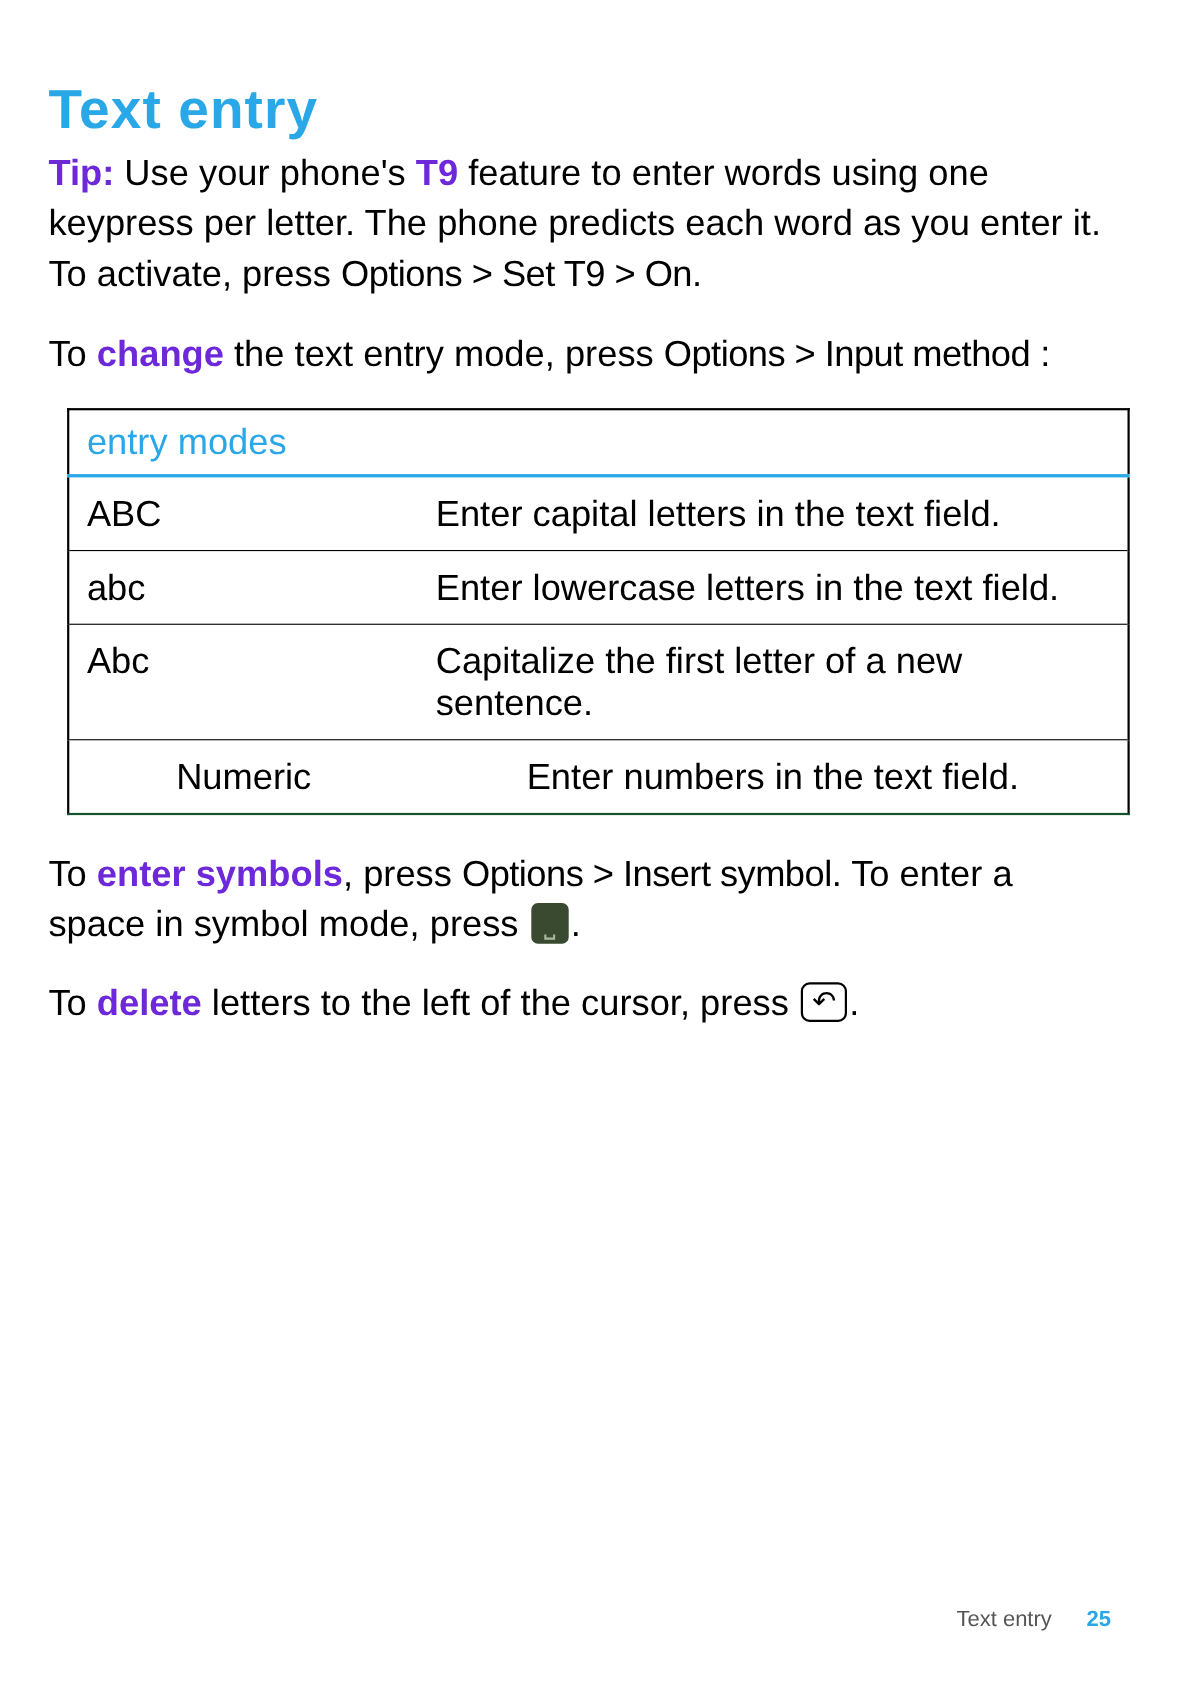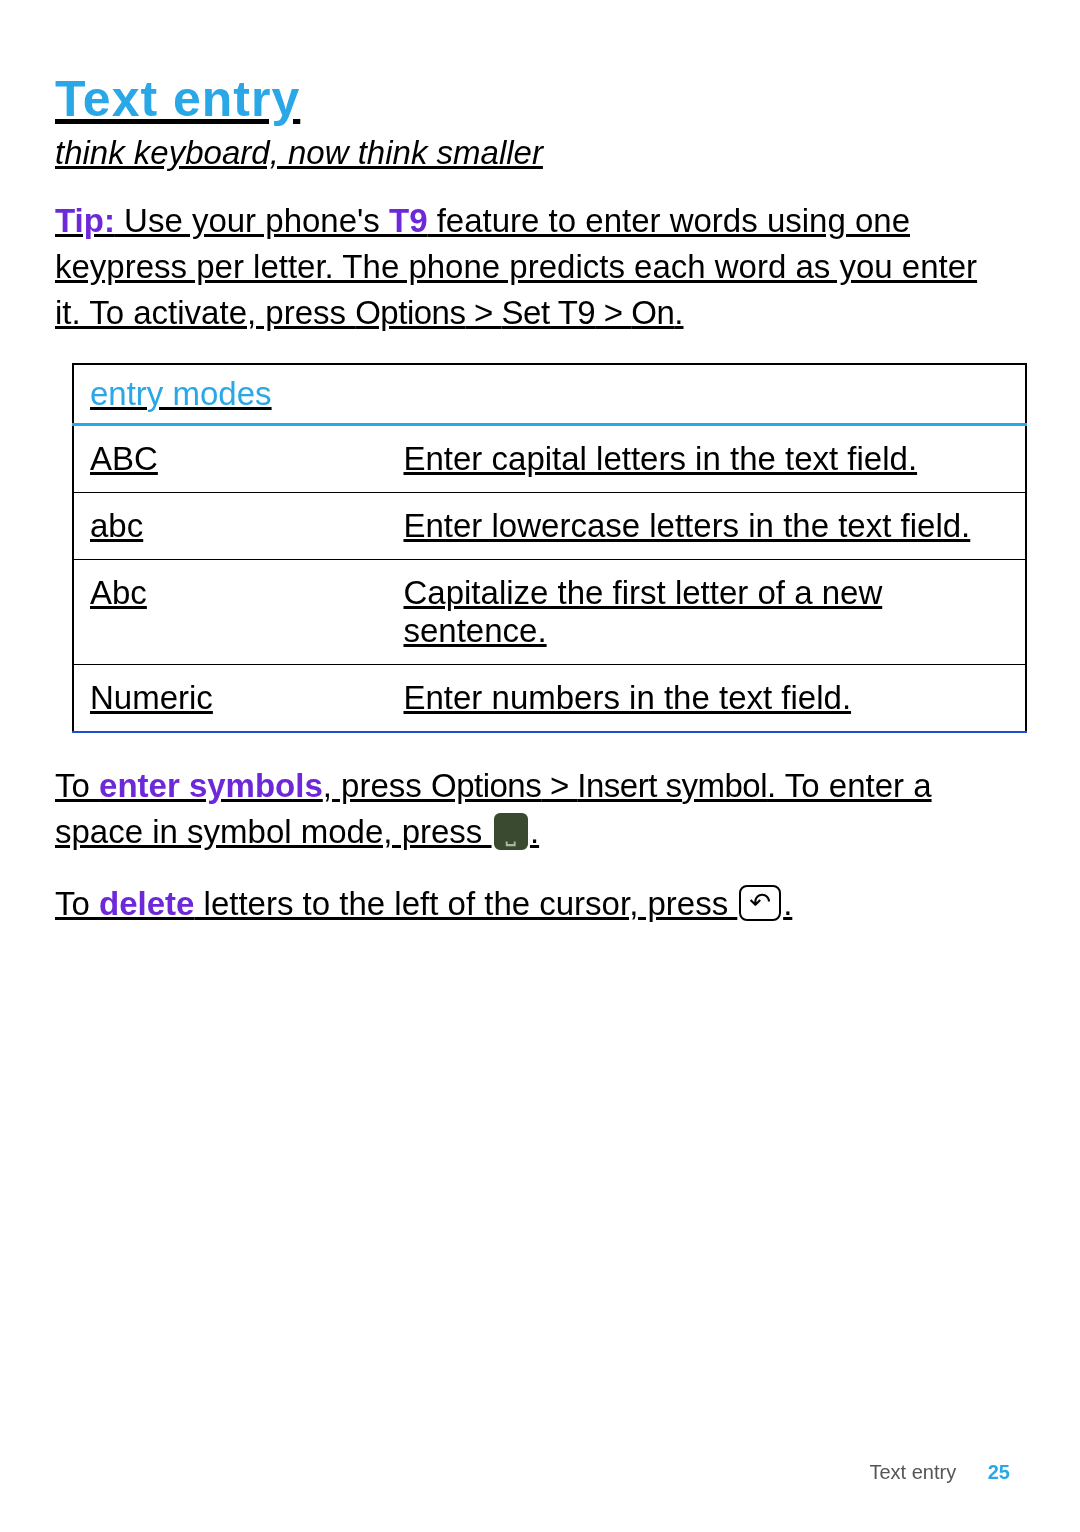--- a/index.html
+++ b/index.html
@@ -6,23 +6,22 @@
     margin: 0;
     padding: 0;
     background: #ffffff;
     font-family: Arial, Helvetica, sans-serif;
     color: #000;
   }
   .page {
     width: 1080px;
     height: 1532px;
     box-sizing: border-box;
-    padding: 70px 70px 40px 55px;
+    padding: 70px 70px 40px 44px;
     position: relative;
-    text-decoration: underline;
   }
   h1.heading {
     color: #2aa7e6;
     font-size: 50px;
     font-weight: bold;
     letter-spacing: 1px;
     margin: 0 0 6px 0;
   }
   .tagline {
     font-style: italic;
@@ -58,21 +57,22 @@
     border-bottom: 3px solid #2aa7e6;
   }
   table.modes td {
     border-left: 2px solid #000;
     border-right: 2px solid #000;
     border-bottom: 1px solid #000;
     padding: 14px 16px;
     vertical-align: top;
   }
   table.modes tr:last-child td {
-    border-bottom: 2px solid #1d4ed8;
+    border-bottom: 2px solid #14532d;
+    text-align: center;
   }
   table.modes td.mode-col {
     width: 33%;
     border-right: none;
   }
   table.modes td.desc-col {
     border-left: none;
   }
   .key {
     display: inline-block;
@@ -105,27 +105,29 @@
     color: #2aa7e6;
     margin-left: 26px;
   }
 </style>
 </head>
 <body>
 
 <div class="page">
 
   <h1 class="heading">Text entry</h1>
-  <p class="tagline">think keyboard, now think smaller</p>
 
 
   <p class="body">
     <span class="accent">Tip:</span><span> Use your phone's </span><span class="accent">T9</span><span> feature to enter words using one keypress per letter. The phone predicts each word as you enter it. To activate, press </span><span class="menu">Options</span><span class="menu"> &gt; </span><span class="menu">Set T9</span><span class="menu"> &gt; </span><span class="menu">On</span><span>.</span>
   </p>
 
+  <p class="body">
+    <span>To </span><span class="accent">change</span><span> the text entry mode, press </span><span class="menu">Options</span><span class="menu"> &gt; </span><span class="menu">Input method</span><span> :</span>
+  </p>
 
   <table class="modes">
     <thead>
       <tr>
         <th colspan="2">entry modes</th>
       </tr>
     </thead>
     <tbody>
       <tr>
         <td class="mode-col">ABC</td>

